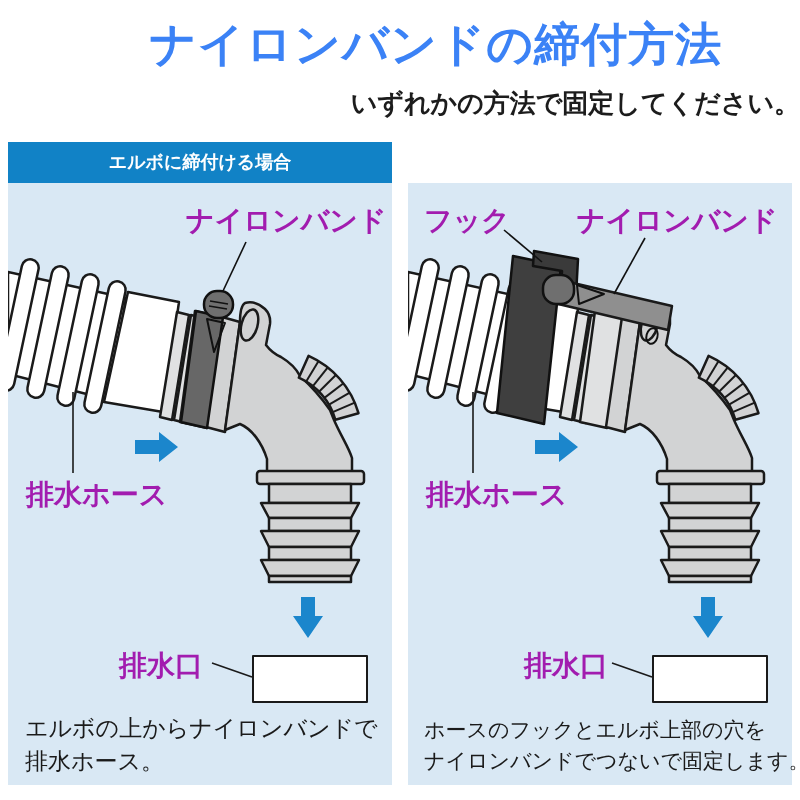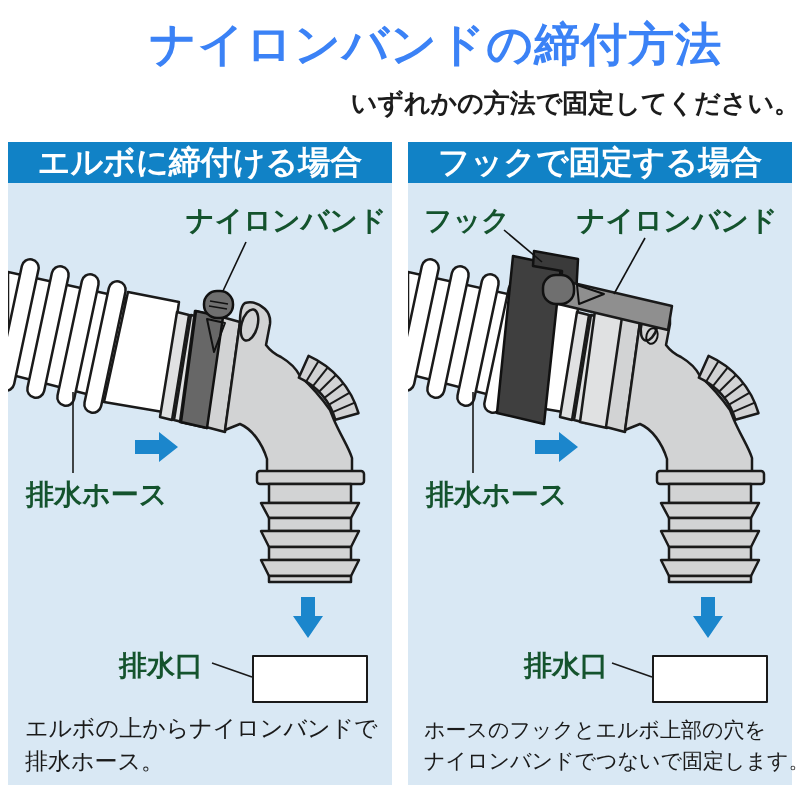--- a/index.html
+++ b/index.html
@@ -6,29 +6,29 @@
   body{background:#ffffff;font-family:"Liberation Sans","DejaVu Sans",sans-serif;}
   #stage{position:relative;width:800px;height:800px;background:#ffffff;overflow:hidden;}
 
   .title{position:absolute;left:0;top:14px;width:800px;text-align:center;
          font-size:46px;font-weight:bold;color:#3b82f6;letter-spacing:1px;margin-left:36px;}
   .subtitle{position:absolute;left:0;top:86px;width:800px;text-align:right;
          font-size:26px;font-weight:bold;color:#1c1c1c;}
 
   .panel-body{position:absolute;top:183px;width:384px;height:602px;background:#d9e8f4;}
   .panel-header{position:absolute;top:142px;width:384px;height:41px;background:#1182c6;
-         color:#ffffff;font-size:32px;font-weight:bold;text-align:center;line-height:41px;}
+         color:#ffffff;font-size:18px;font-weight:bold;text-align:center;line-height:41px;}
   #panel-left-body,#panel-left-header{left:8px;}
   #panel-right-body,#panel-right-header{left:408px;}
 
   svg.illu{position:absolute;top:183px;width:384px;height:602px;}
   #illu-left{left:8px;}
   #illu-right{left:408px;}
 
-  .callout{position:absolute;font-size:28px;font-weight:600;color:#14532d;white-space:nowrap;}
+  .callout{position:absolute;font-size:28px;font-weight:600;color:#a21caf;white-space:nowrap;}
   .caption{position:absolute;color:#1a1a1a;white-space:nowrap;}
   .caption.cl{font-size:23px;line-height:33px;}
   .caption.cr{font-size:21px;line-height:31px;}
 </style>
 </head>
 <body>
 
 <div id="stage">
 
   <svg width="0" height="0" style="position:absolute" aria-hidden="true">
@@ -90,21 +90,20 @@
       </g>
     </defs>
   </svg>
 
   <div class="title">ナイロンバンドの締付方法</div>
   <div class="subtitle">いずれかの方法で固定してください。</div>
 
   <div class="panel-body" id="panel-left-body"></div>
   <div class="panel-header" id="panel-left-header">エルボに締付ける場合</div>
   <div class="panel-body" id="panel-right-body"></div>
-  <div class="panel-header" id="panel-right-header">フックで固定する場合</div>
 
   <svg class="illu" id="illu-left" viewBox="8 183 384 602">
     <use href="#illu-base"></use>
     <g stroke="#111111" stroke-linejoin="round">
 
       <polygon stroke-width="2.5" points="196,311 223,317 207,428 181,422" fill="#676767"></polygon>
       <rect x="204" y="291" width="29" height="27" rx="13" fill="#6f6f6f" stroke-width="2.5"></rect>
       <line x1="210" y1="301" x2="228" y2="304" stroke-width="1.5"></line>
       <line x1="209" y1="306" x2="227" y2="309" stroke-width="1.5"></line>
       <path d="M207,319 L225,323 L214,352 Z" fill="none" stroke-width="2"></path>

